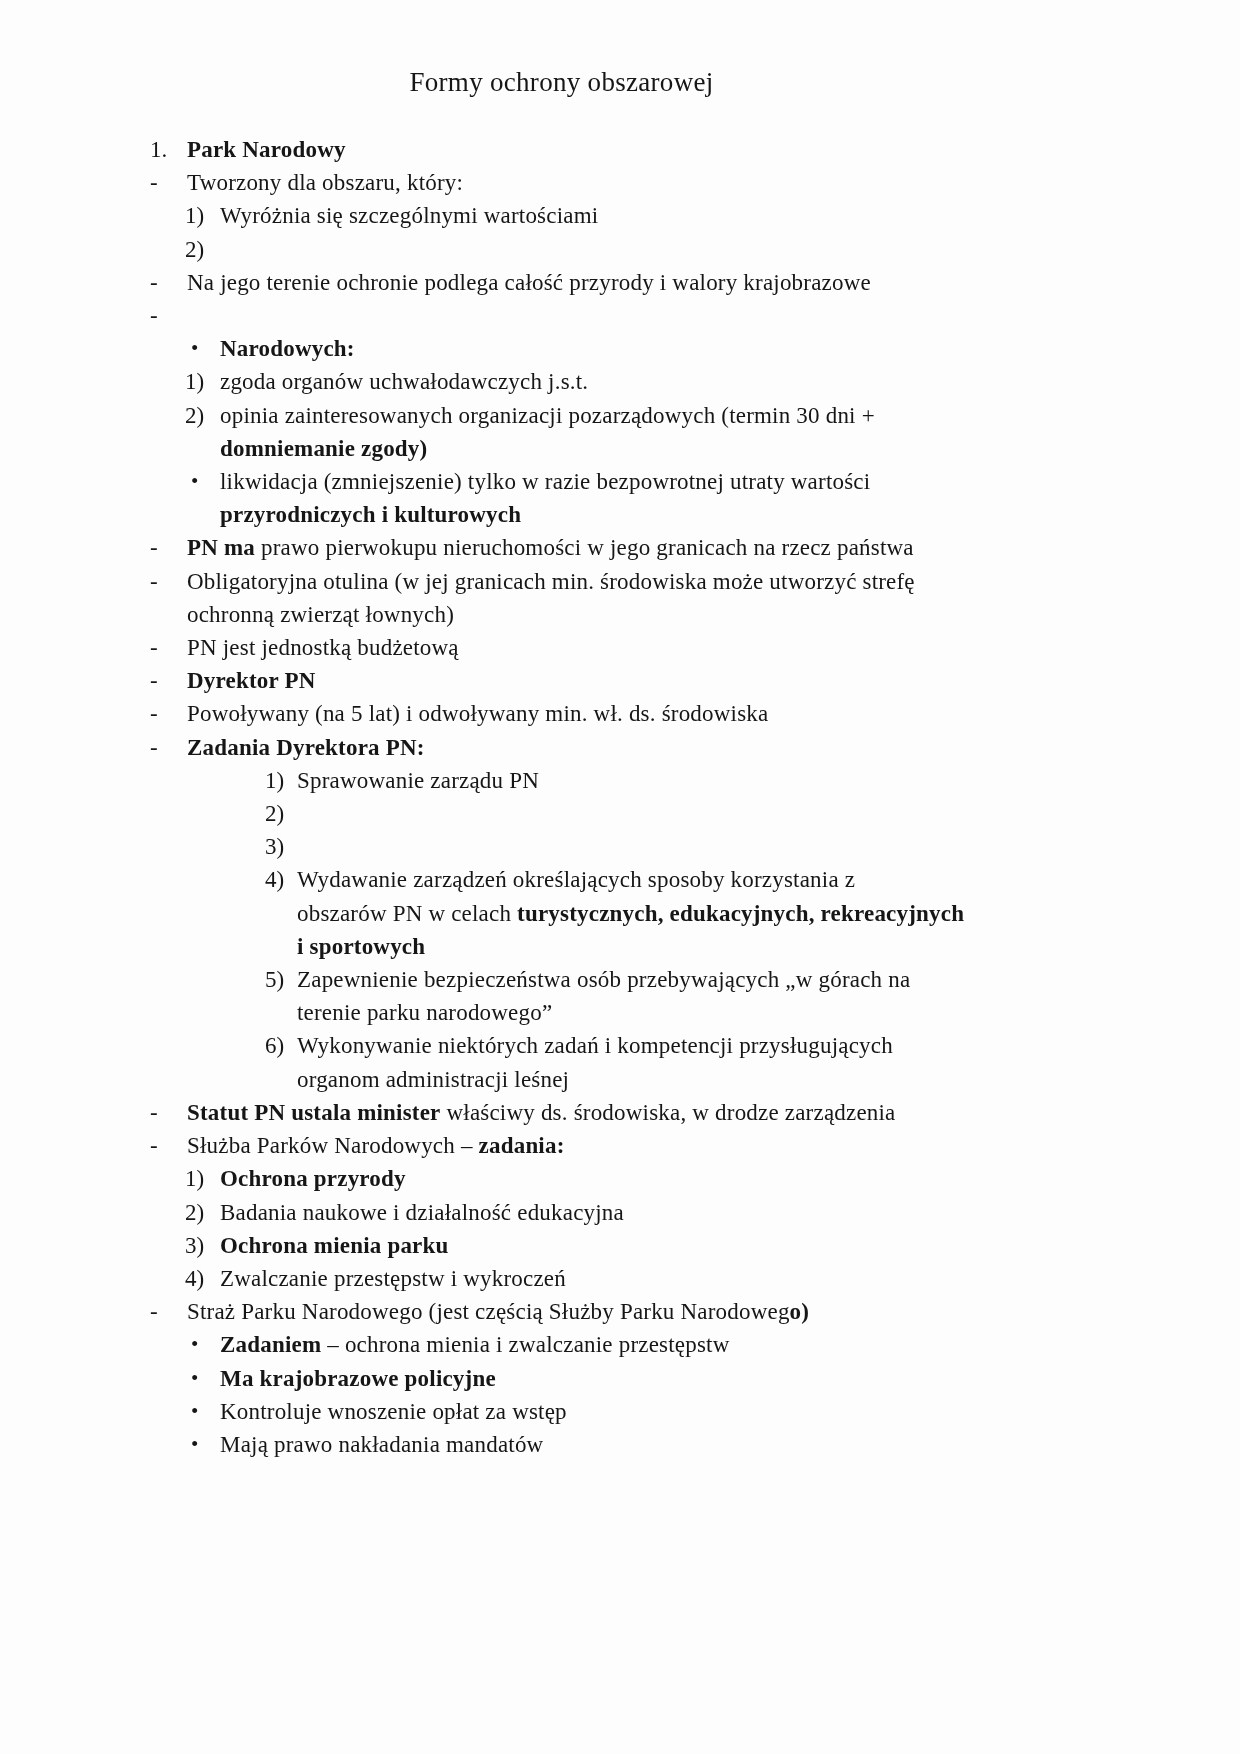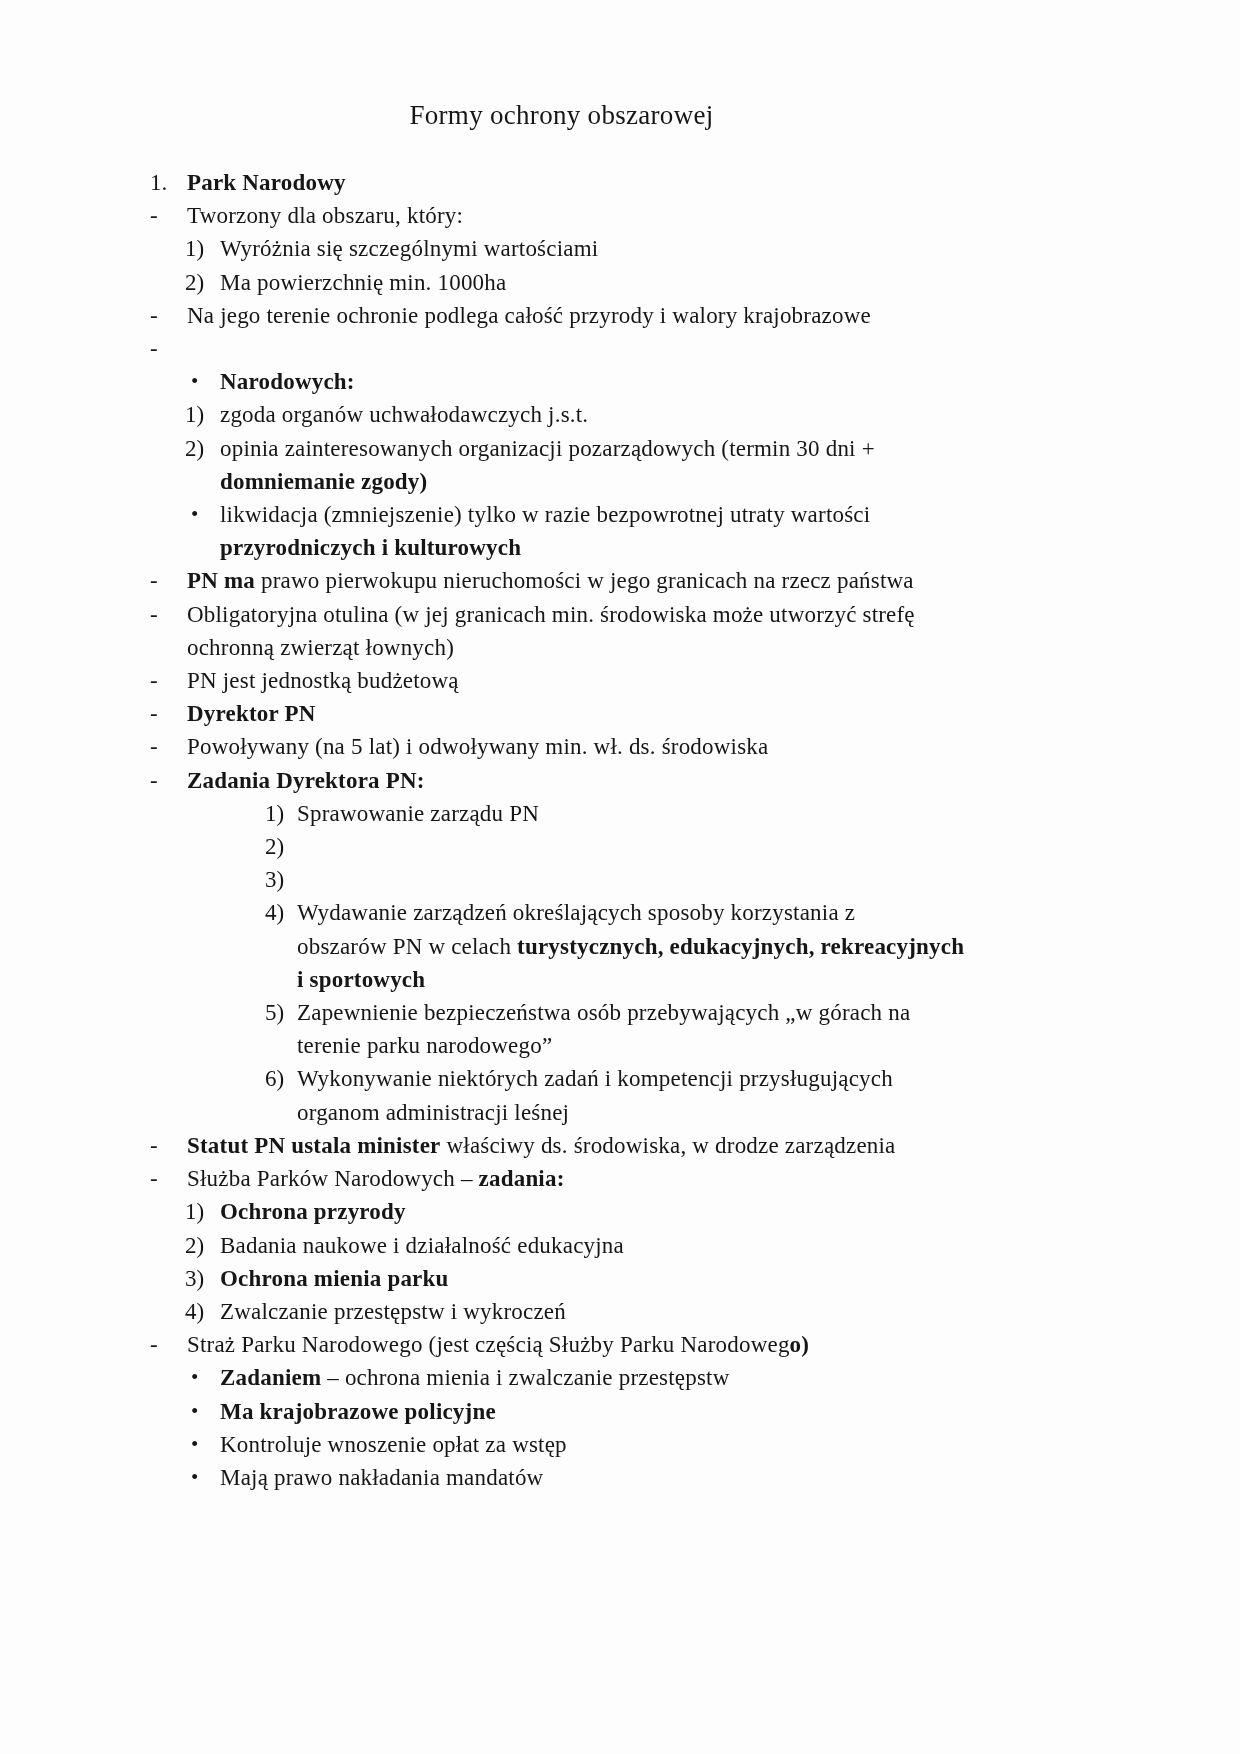--- a/index.html
+++ b/index.html
@@ -10,21 +10,21 @@
   .page {
     position: relative;
     width: 1240px;
     height: 1754px;
     background: #fdfdfd;
     color: #161616;
     font-family: "Liberation Serif", "DejaVu Serif", serif;
     font-size: 23px;
     line-height: 33.2px;
     box-sizing: border-box;
-    padding: 97px 145px 0 150px;
+    padding: 64px 145px 0 150px;
     overflow: hidden;
   }
   .doc-title {
     margin: 0 122px 33px 0;
     text-align: center;
     font-size: 27px;
     font-weight: normal;
     line-height: 36px;
     letter-spacing: 0.3px;
   }
@@ -66,21 +66,20 @@
       <div class="row indent-0">
         <span class="marker">-</span>
         <div class="text"><span>Tworzony dla obszaru, który:</span></div>
       </div>
       <div class="row indent-1">
         <span class="marker">1)</span>
         <div class="text"><span>Wyróżnia się szczególnymi wartościami</span></div>
       </div>
       <div class="row indent-1">
         <span class="marker">2)</span>
-        <div class="text"><span>Ma powierzchnię min. 1000ha</span></div>
       </div>
       <div class="row indent-0">
         <span class="marker">-</span>
         <div class="text"><span>Na jego terenie ochronie podlega całość przyrody i walory krajobrazowe</span></div>
       </div>
       <div class="row indent-0">
         <span class="marker">-</span>
       </div>
       <div class="row indent-1 bullet-row">
         <span class="marker">•</span>

